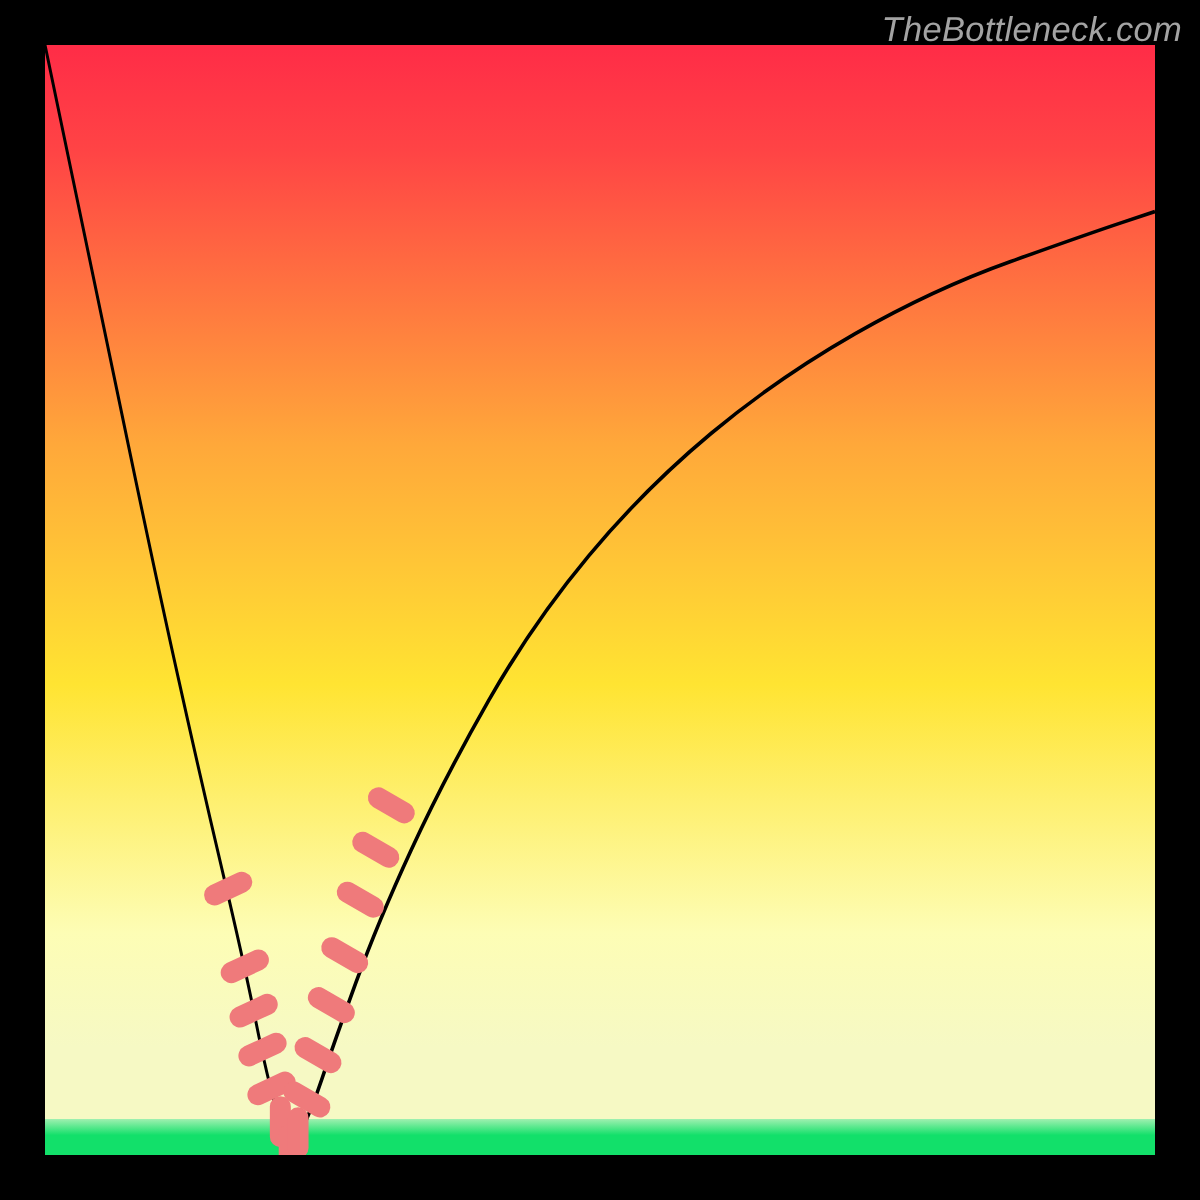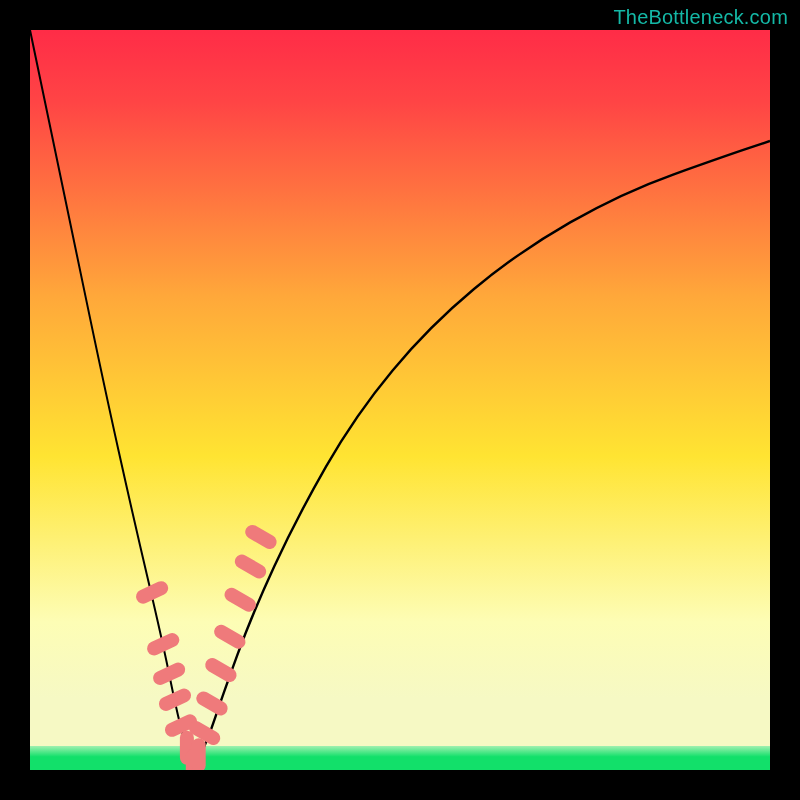--- a/index.html
+++ b/index.html
@@ -55,25 +55,26 @@
     height: 3.2%;
     background: linear-gradient(to bottom,
       var(--c-mint) 0%,
       var(--c-green) 45%,
       var(--c-green) 100%);
   }
   .watermark {
     position: absolute;
     top: 6px;
     right: 12px;
-    color: #14b8a6;
-    font-size: 20px;
+    color: #a3a3a3;
+    font-size: 23px;
     letter-spacing: 0.2px;
     font-weight: 400;
     z-index: 5;
+    font-style: italic;
   }
   svg.curves {
     position: absolute;
     left: 0; top: 0;
     width: 100%;
     height: 100%;
     z-index: 3;
   }
   .curve {
     fill: none;

